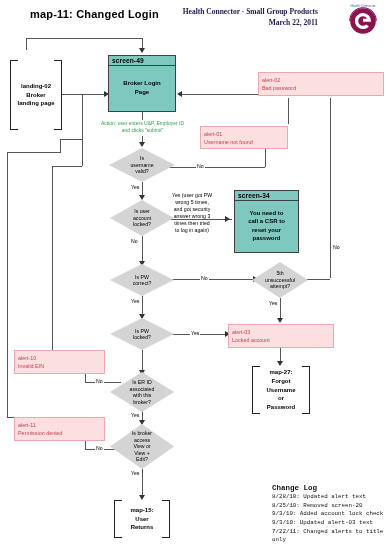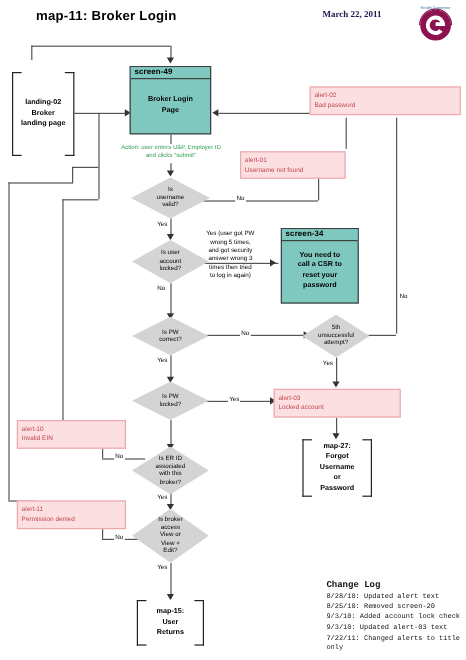--- a/index.html
+++ b/index.html
@@ -54,23 +54,24 @@
   .action{position:absolute;font-size:5px;line-height:1.35;text-align:center;color:#2f9e52;}
 
   
   #changelog{left:272px;top:484px;font-family:Liberation Mono, monospace;color:#111;}
   #changelog .cl-title{font-size:7.5px;font-weight:bold;margin-bottom:1px;}
   #changelog .cl-item{font-size:5.8px;line-height:1.5;}
 </style>
 </head>
 <body>
 
-<div class="abs" id="page-title">map-11: Broker Login</div>
+<div class="abs" id="page-title">map-11: Changed Login</div>
 
 <div class="abs" id="doc-subtitle">
+  <div>Health Connector - Small Group Products</div>
   <div>March 22, 2011</div>
 </div>
 
 <div class="abs" id="logo">
   <svg viewBox="0 0 40 40" width="38" height="38">
     <circle cx="20" cy="20" r="13.5" fill="#8c1350"></circle>
     <path d="M20 11.5a8.5 8.5 0 1 0 6.2 14.3l-2.9-2.2A5 5 0 1 1 20 15a5 5 0 0 1 4.3 2.5h-4.3v3.2h8.4A8.5 8.5 0 0 0 20 11.5z" fill="#ffffff"></path>
     <path d="M6 20a14 14 0 0 1 28 0" fill="none" stroke="#8c1350" stroke-width="1.1"></path>
     <text x="20" y="5.6" font-size="3.4" fill="#2b6ca3" text-anchor="middle" font-family="Liberation Sans, sans-serif">Health Connector</text>
   </svg>

